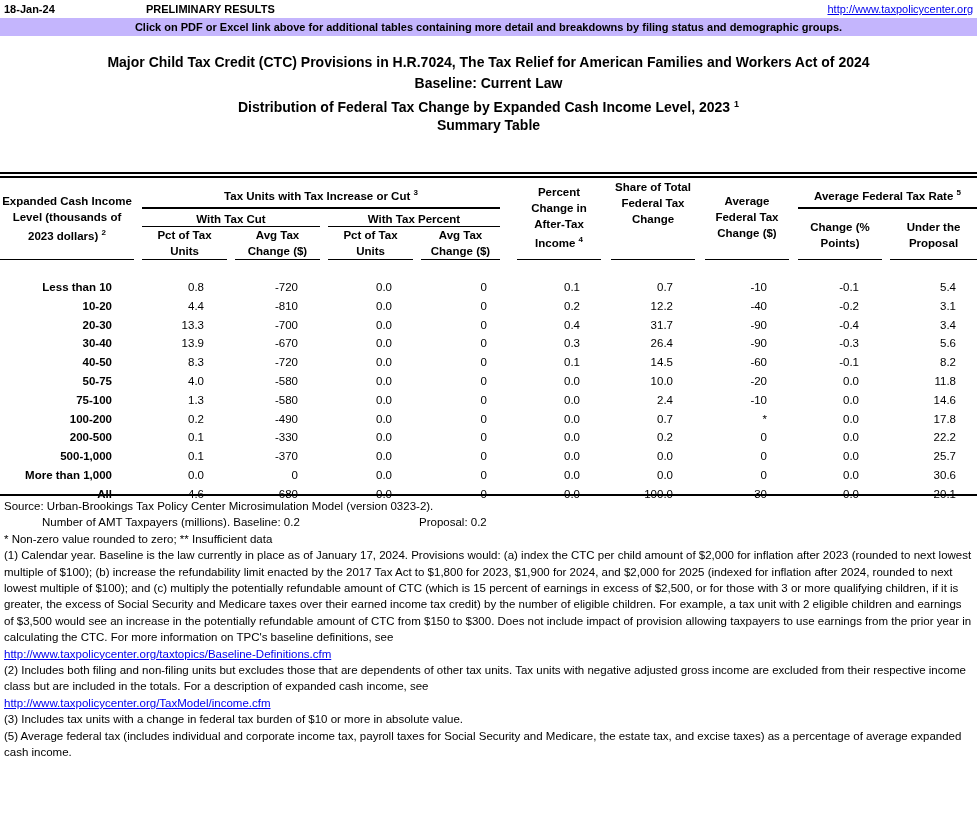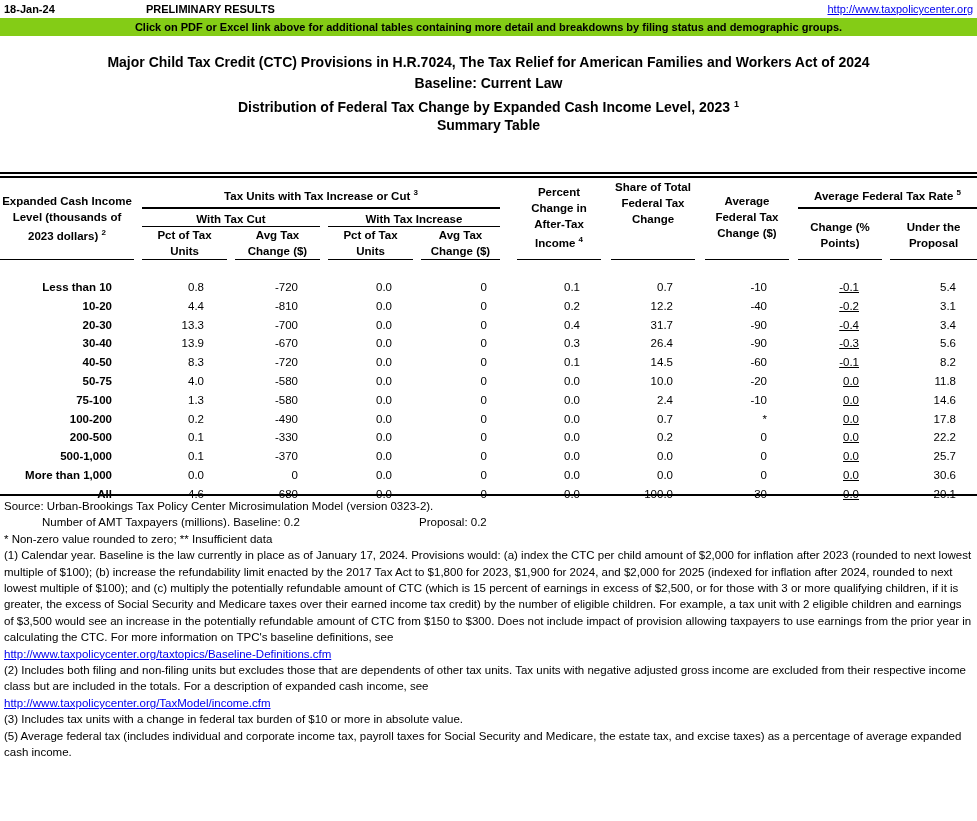--- a/index.html
+++ b/index.html
@@ -4,21 +4,21 @@
   <style>
     * { box-sizing: border-box; margin: 0; padding: 0; }
     html, body { width: 977px; height: 821px; background: #ffffff; overflow: hidden; }
     body { font-family: "Liberation Sans", "DejaVu Sans", sans-serif; color: #000; position: relative; }
 
     .topbar { position: absolute; left: 0; top: 0; width: 977px; height: 18px; font-size: 11px; }
     .topbar .date { position: absolute; left: 4px; top: 3px; font-weight: bold; }
     .topbar .prelim { position: absolute; left: 146px; top: 3px; font-weight: bold; }
     .topbar .url { position: absolute; right: 4px; top: 3px; color: #0000ee; text-decoration: underline; }
 
-    .banner { position: absolute; left: 0; top: 18px; width: 977px; height: 18px; background: #84cc16;
+    .banner { position: absolute; left: 0; top: 18px; width: 977px; height: 18px; background: #c4b5fd;
               font-size: 11px; font-weight: bold; text-align: center; line-height: 18px; }
 
     .titles { position: absolute; left: 0; top: 52px; width: 977px; text-align: center; font-weight: bold; font-size: 14px; }
     .titles div { height: 21px; line-height: 21px; }
     .titles sup { font-size: 9px; vertical-align: 5px; }
 
     .rule-double { position: absolute; left: 0; width: 977px; border-top: 2px solid #000; }
     .rule-single { position: absolute; border-top: 1px solid #000; }
     .rule-thick { position: absolute; border-top: 2px solid #000; }
 
@@ -29,21 +29,21 @@
     .row { position: relative; height: 18.8px; font-size: 11.5px; }
     .row span { position: absolute; top: 0; line-height: 18.8px; }
     .row .lbl { right: calc(977px - 112px); font-weight: bold; text-align: right; }
     .c1 { right: calc(977px - 204px); }
     .c2 { right: calc(977px - 298px); }
     .c3 { right: calc(977px - 392px); }
     .c4 { right: calc(977px - 487px); }
     .c5 { right: calc(977px - 580px); }
     .c6 { right: calc(977px - 673px); }
     .c7 { right: calc(977px - 767px); }
-    .c8 { right: calc(977px - 859px); text-decoration: underline; }
+    .c8 { right: calc(977px - 859px); }
     .c9 { right: calc(977px - 956px); }
 
     .notes { position: absolute; left: 4px; top: 498px; width: 970px; font-size: 11.5px; line-height: 16.4px; }
     .notes p { margin: 0; }
     .notes a { color: #0000ee; text-decoration: underline; }
     .amt { position: relative; padding-left: 38px; }
     .amt .proposal { position: absolute; left: 415px; }
   </style>
 </head>
 <body>
@@ -69,21 +69,21 @@
   <div>Expanded Cash Income</div>
   <div>Level (thousands of</div>
   <div><span>2023 dollars)</span> <sup>2</sup></div>
 </div>
 <div class="hdr" style="left:142px;width:358px;top:185px;">
   <span>Tax Units with Tax Increase or Cut</span> <sup>3</sup>
 </div>
 <div class="rule-thick" style="left:142px;width:358px;top:207px;"></div>
 
 <div class="hdr" style="left:142px;width:178px;top:211px;">With Tax Cut</div>
-<div class="hdr" style="left:328px;width:172px;top:211px;">With Tax Increase</div>
+<div class="hdr" style="left:328px;width:172px;top:211px;">With Tax Percent</div>
 <div class="rule-single" style="left:142px;width:178px;top:226px;"></div>
 <div class="rule-single" style="left:328px;width:172px;top:226px;"></div>
 
 <div class="hdr" style="left:142px;width:85px;top:227px;">
   <div>Pct of Tax</div>
     <div>Units</div>
 </div>
 <div class="hdr" style="left:235px;width:85px;top:227px;">
   <div>Avg Tax</div>
     <div>Change ($)</div>

